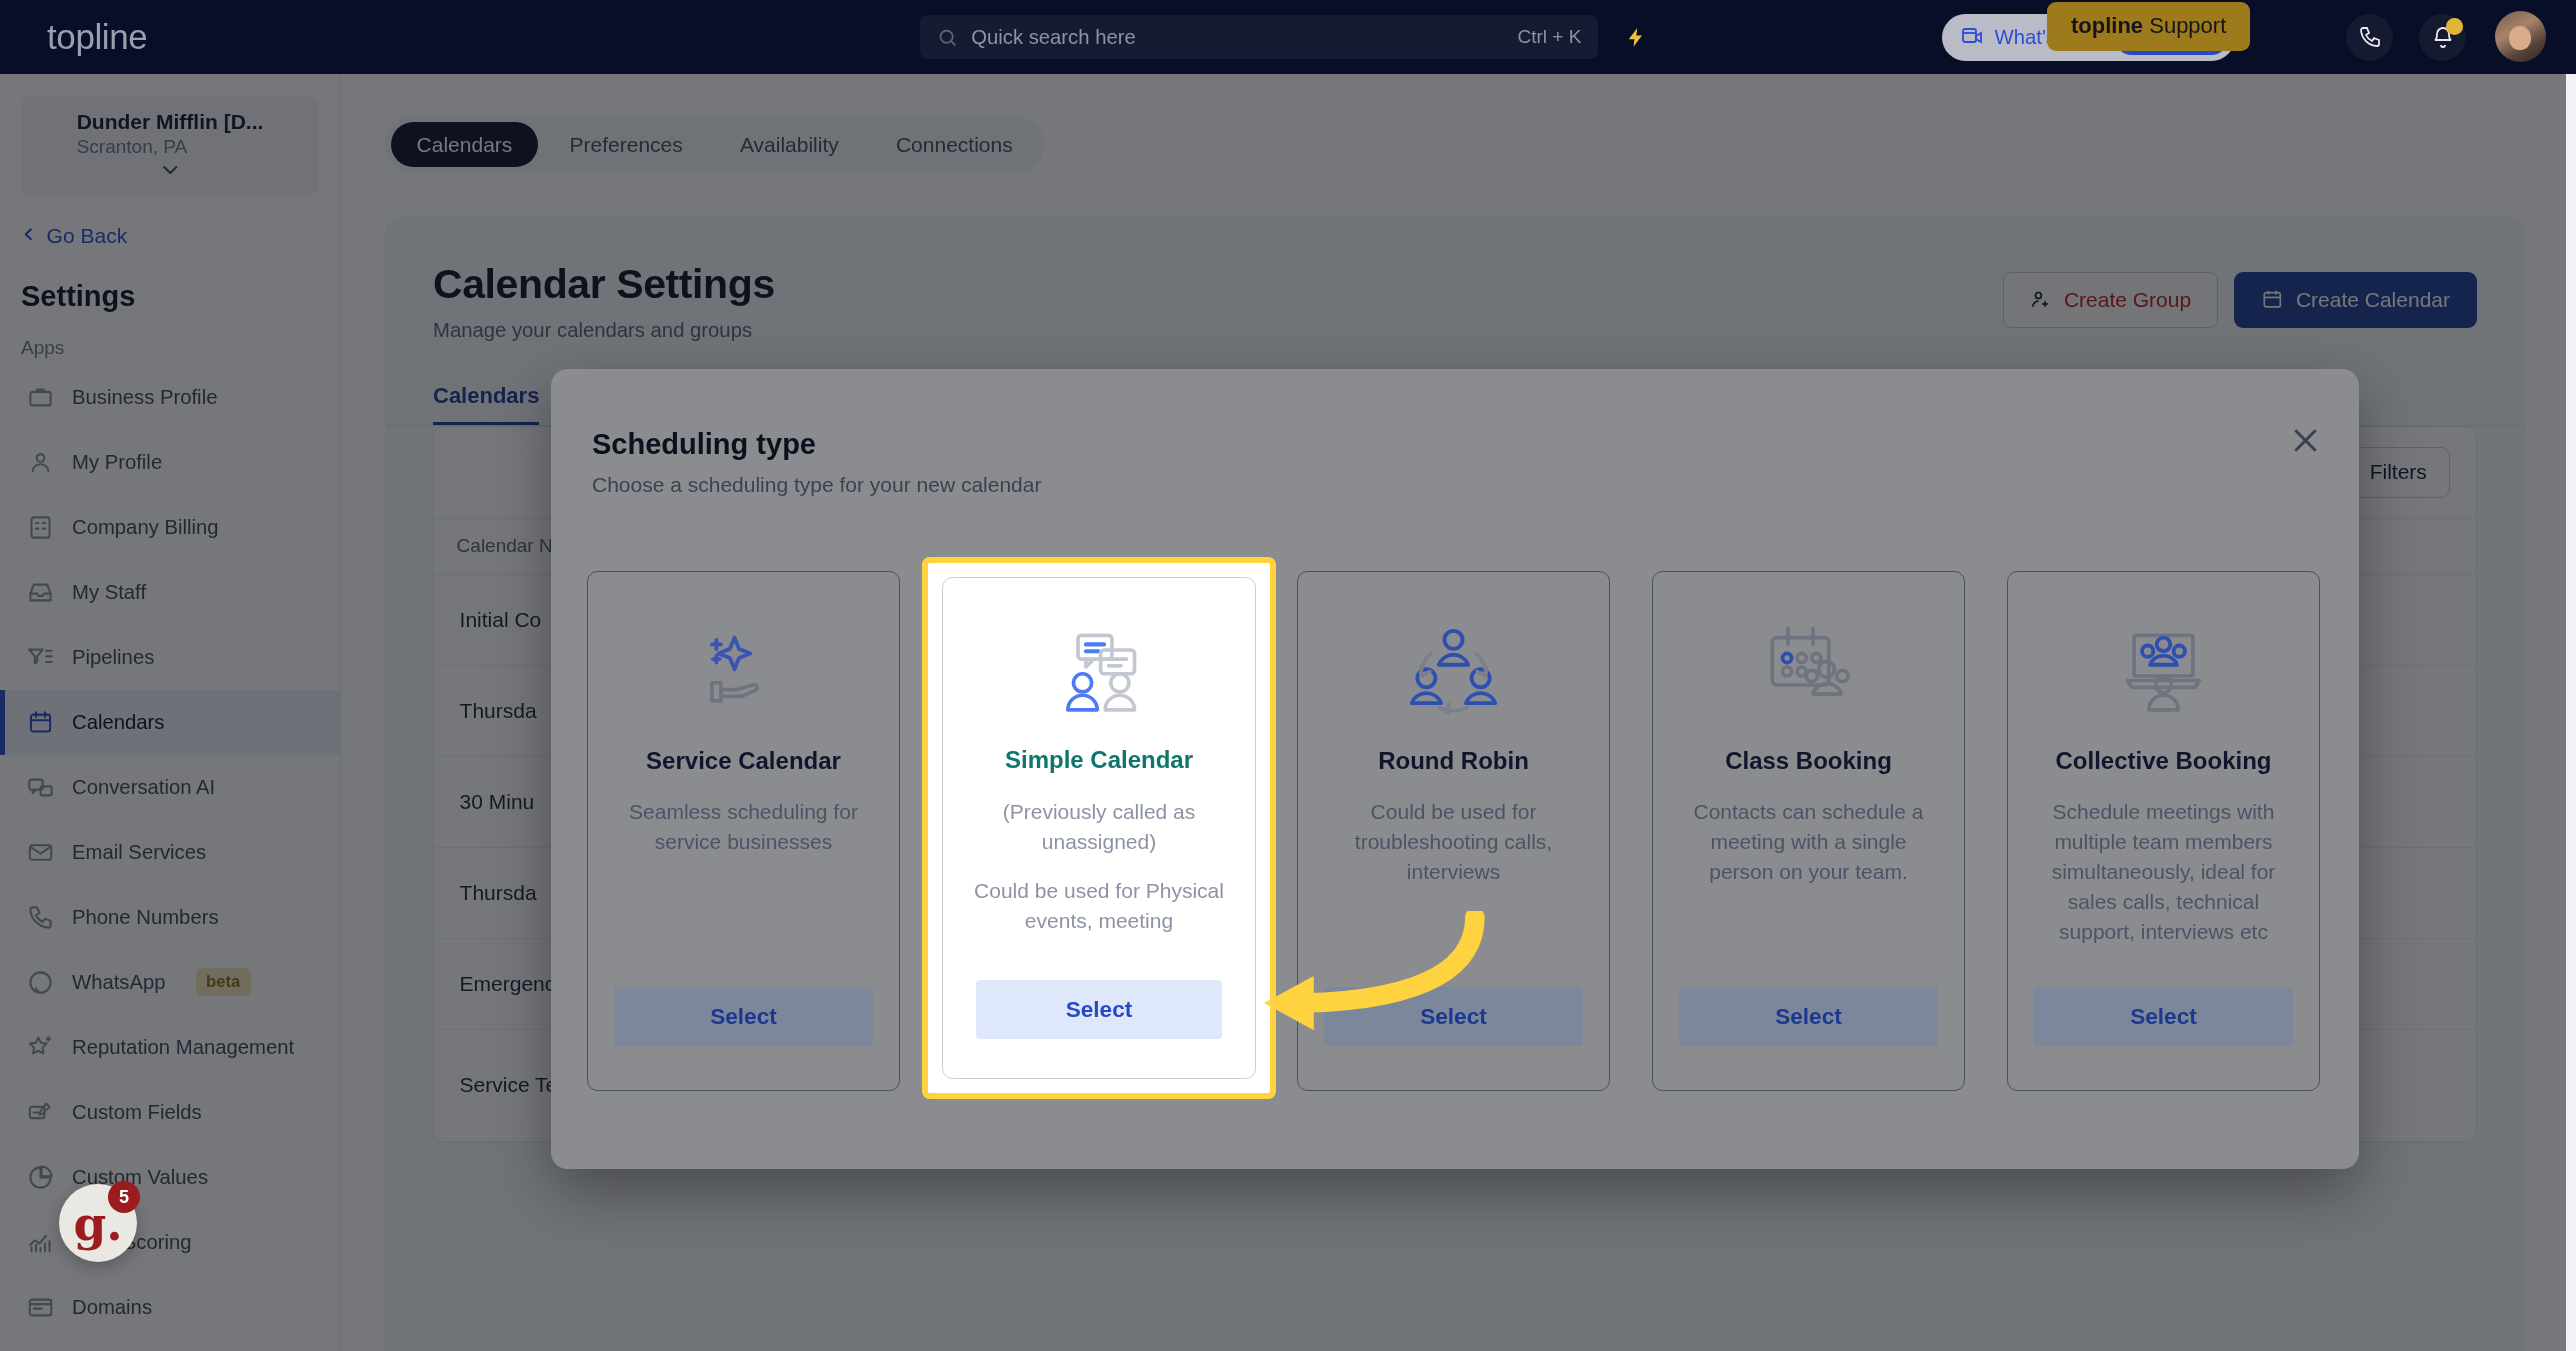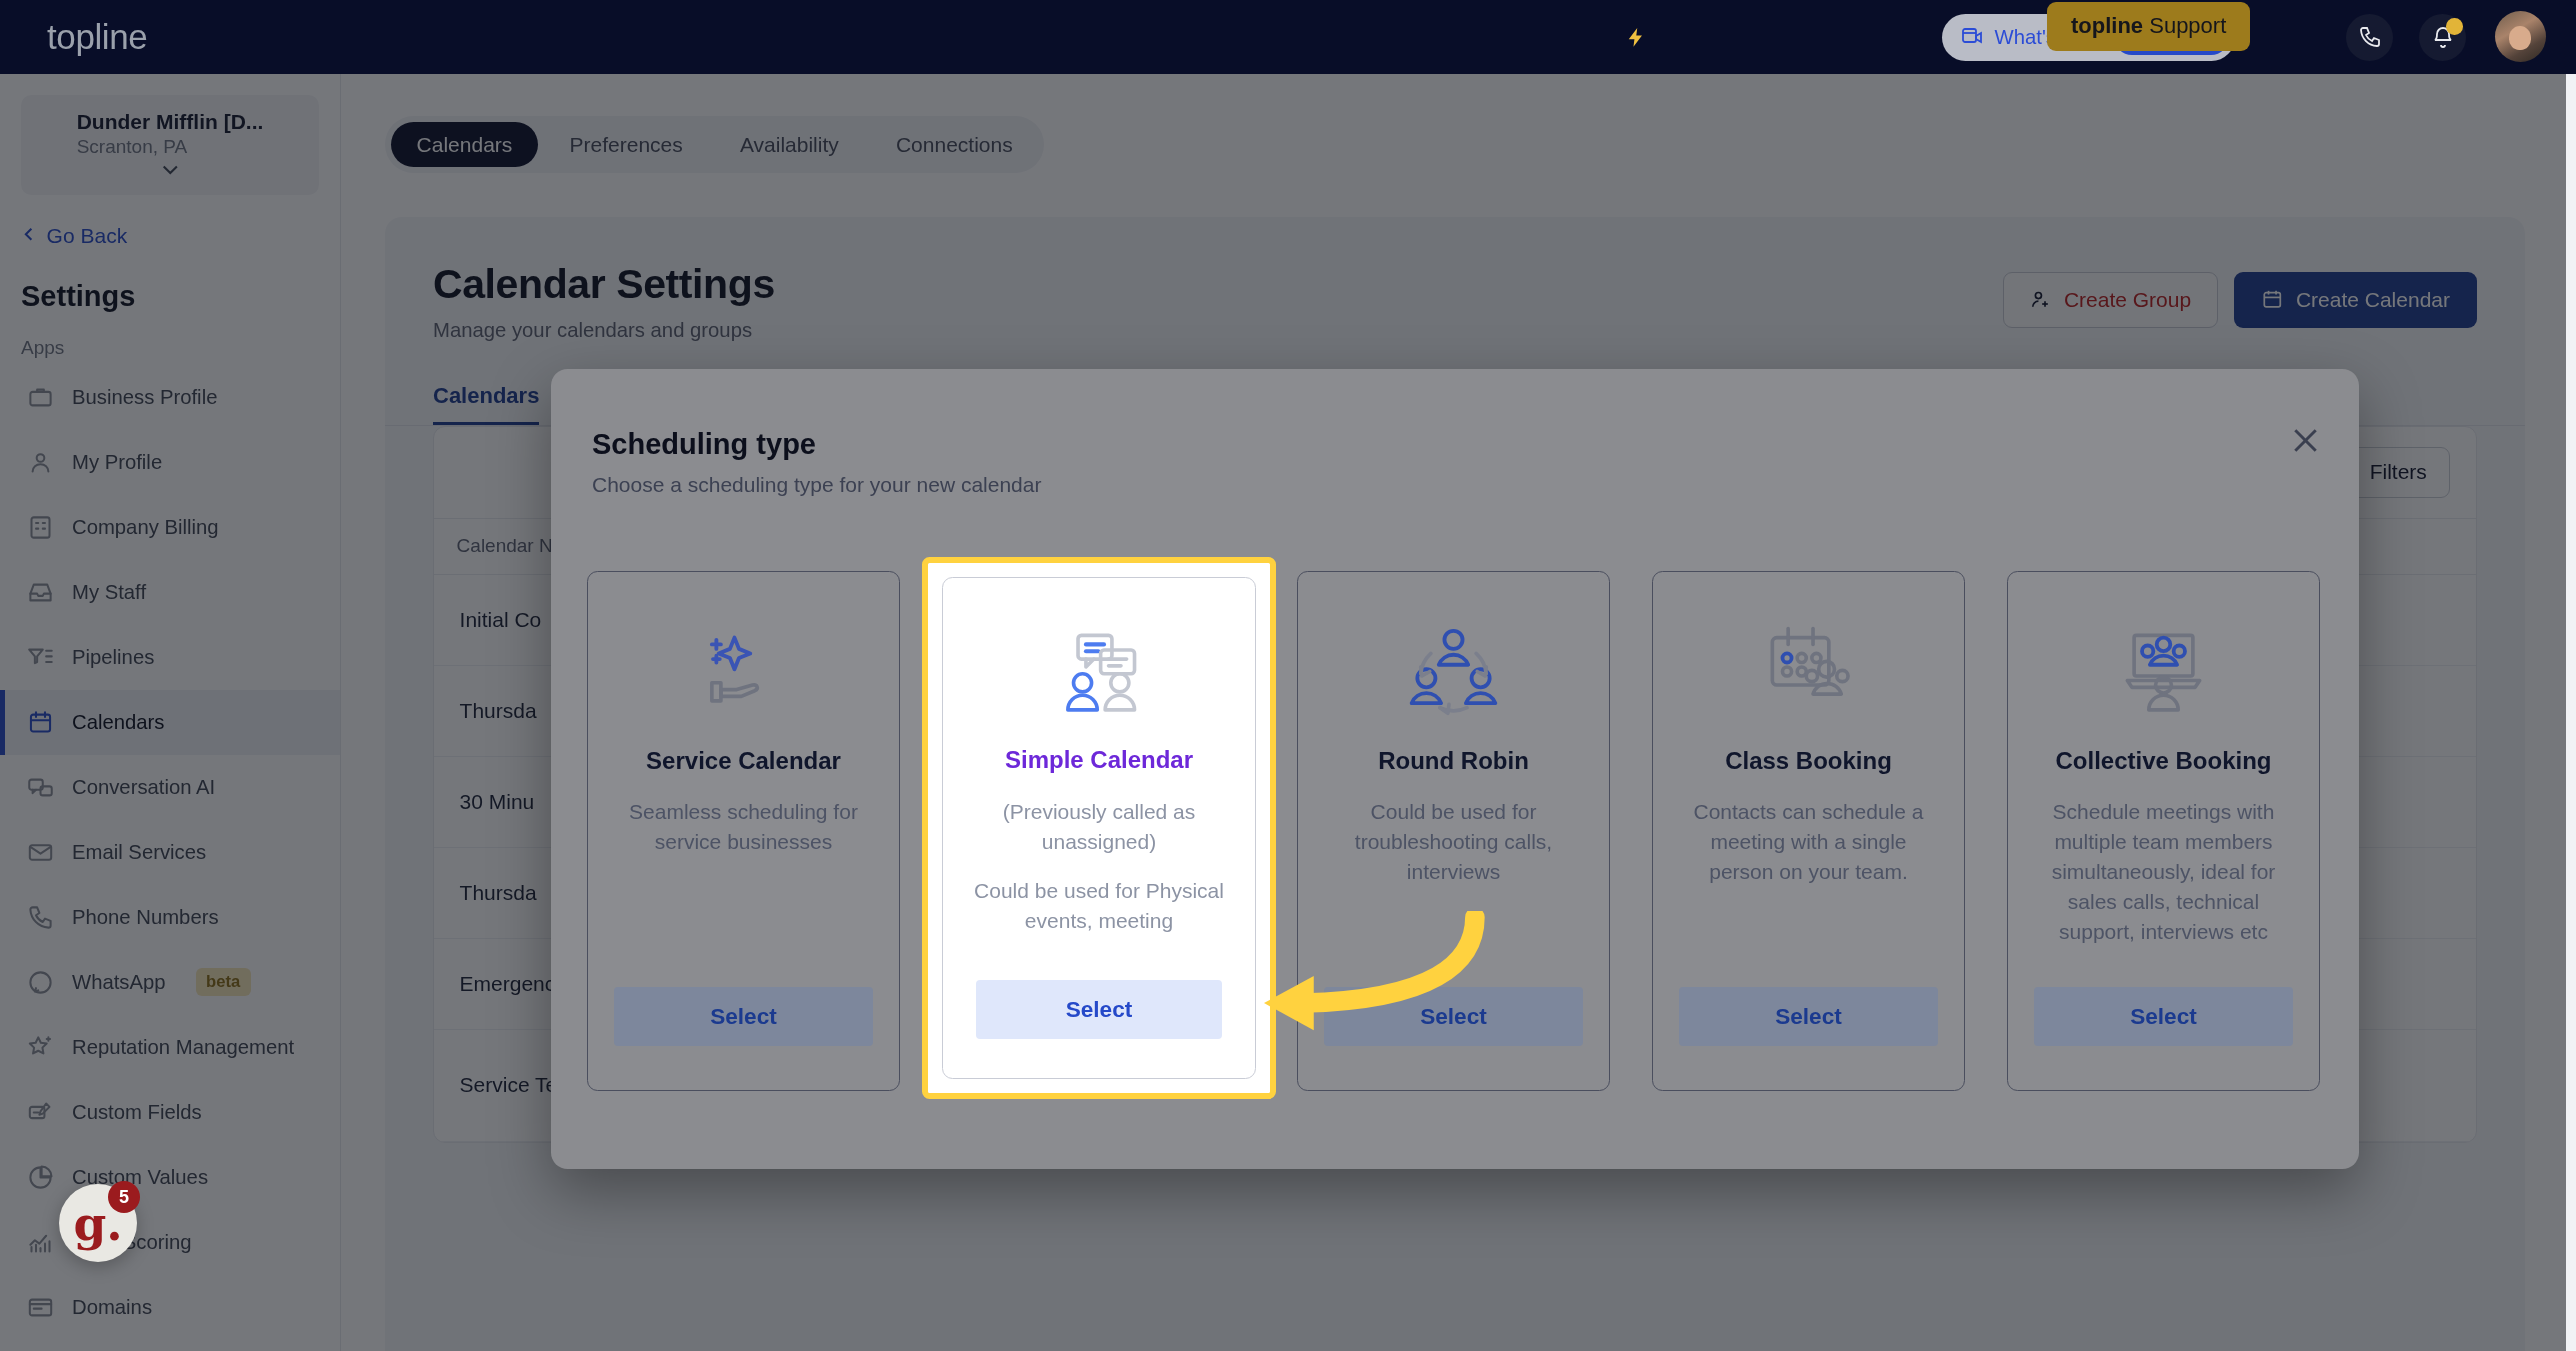--- a/index.html
+++ b/index.html
@@ -265,21 +265,21 @@
     border: 6.8px solid #ffd23f; border-radius: 7.5px;
     background: #ffffff;
     z-index: 55;
     padding: 13.6px;
   }
   .highlight-box .sched-card {
     width: 100%; height: 100%;
     border: 0.8px solid #c9ccd6; background: #fff;
     padding: 33px 22.6px 0 22.6px;
   }
-  .highlight-box .sched-name { color: #6d28d9; }
+  .highlight-box .sched-name { color: #0f766e; }
   .highlight-box .sched-desc { color: #8c93a4; }
   .highlight-box .sched-select {
     background: #dfe7fb; color: #2549c9;
     bottom: 39px; left: 33px; right: 33px;
   }
 
   
   .arrow-annot {
     position: absolute; left: 1258px; top: 911px;
     width: 241px; height: 151px; z-index: 56;
@@ -309,20 +309,30 @@
   }
 </style>
 </head>
 <body>
 
 <div id="root">
 
   <div class="topbar">
     <div class="brand">topline</div>
 
+    <div class="search-wrap">
+      <span class="search-icon">
+        <svg viewBox="0 0 24 24" fill="none" stroke="#8d93a2" stroke-width="2">
+            <circle cx="11" cy="11" r="7"></circle>
+            <line x1="16.5" y1="16.5" x2="21" y2="21"></line>
+          </svg>
+      </span>
+      <span class="search-ph">Quick search here</span>
+      <span class="search-kbd">Ctrl + K</span>
+    </div>
 
     <div class="bolt-btn">
       <svg viewBox="0 0 24 24" fill="#f0c040">
           <path d="M13 2 4 14h6l-1 8 9-12h-6z"></path>
         </svg>
     </div>
 
     <div class="pill-group">
       <div class="pill-left">
         <svg viewBox="0 0 24 24" fill="none" stroke="#2b4cd6" stroke-width="1.8">

